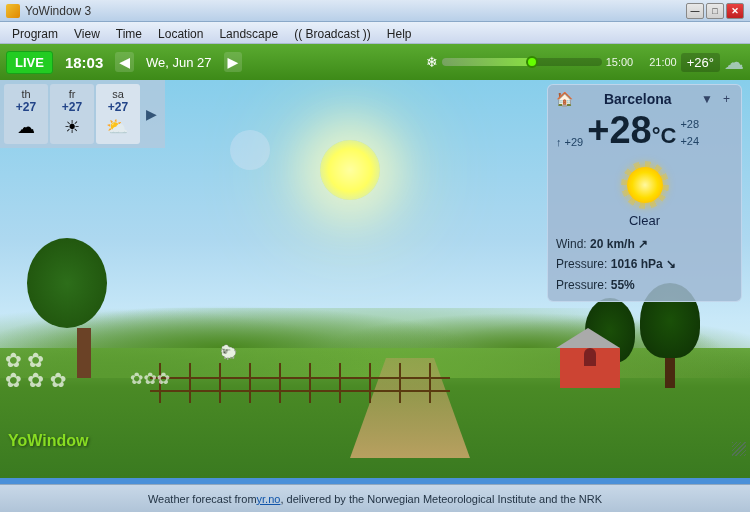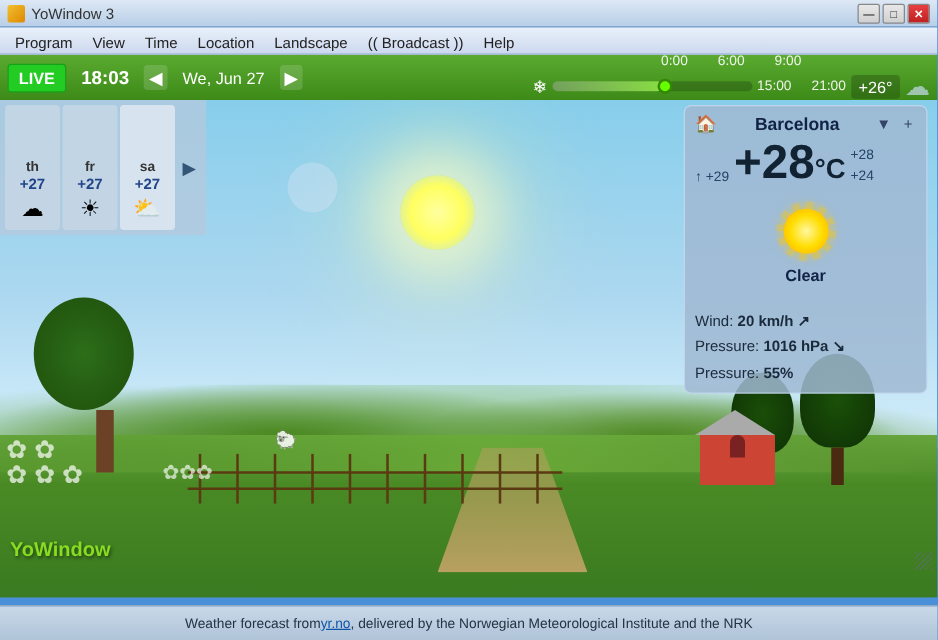--- a/index.html
+++ b/index.html
@@ -156,21 +156,21 @@
       gap: 2px;
     }
     .forecast-day {
       background: rgba(200,215,230,0.8);
       border-radius: 3px;
       padding: 4px 6px;
       text-align: center;
       min-width: 44px;
     }
     .forecast-day.today { background: rgba(220,230,240,0.9); }
-    .forecast-day-name { font-size: 11px; color: #333; font-weight: bold; margin-top: 40px; }
+    .forecast-day-name { font-size: 11px; color: #333; font-weight: normal; }
     .forecast-temp { font-size: 12px; color: #224488; font-weight: bold; }
     .forecast-icon { font-size: 18px; margin: 2px 0; }
 
     
     .sun {
       position: absolute;
       top: 60px;
       left: 320px;
       width: 60px; height: 60px;
       background: radial-gradient(circle, #ffffa0, #ffff60, rgba(255,255,200,0.3));
@@ -263,23 +263,23 @@
       cursor: pointer;
       padding: 0 3px;
     }
     .weather-icon-area {
       text-align: center;
       margin: 4px 0;
     }
     .condition-text {
       font-size: 13px;
       color: #112244;
-      font-weight: bold;
+      font-weight: normal;
       text-align: center;
-      margin-bottom: 19px;
+      margin-bottom: 6px;
     }
     .weather-details {
       font-size: 12px;
       color: #1a2a3a;
       line-height: 1.7;
     }
     .weather-details span.label { font-weight: normal; }
     .weather-details span.value { font-weight: bold; }
     .observed { font-size: 11px; color: #334455; margin-top: 2px; }
 
@@ -344,25 +344,20 @@
 
 <div class="toolbar">
   <div class="live-badge">LIVE</div>
   <div class="time-display">18:03</div>
   <div class="nav-arrow">◀</div>
   <div class="date-display">We, Jun 27</div>
   <div class="nav-arrow">▶</div>
   <div class="toolbar-spacer"></div>
 
   <div style="display:flex;flex-direction:column;align-items:center;gap:2px;">
-    <div style="display:flex;gap:0;font-size:11px;color:rgba(255,255,255,0.9);">
-      <span style="padding:0 10px;">0:00</span>
-      <span style="padding:0 14px;">6:00</span>
-      <span style="padding:0 10px;">9:00</span>
-    </div>
     <div style="display:flex;align-items:center;gap:4px;">
       <span style="font-size:14px;color:white;">❄</span>
       <div class="timeline-track">
         <div class="timeline-progress"></div>
         <div class="timeline-dot"></div>
       </div>
       <div style="display:flex;gap:16px;font-size:11px;color:rgba(255,255,255,0.9);">
         <span>15:00</span>
         <span>21:00</span>
       </div>

